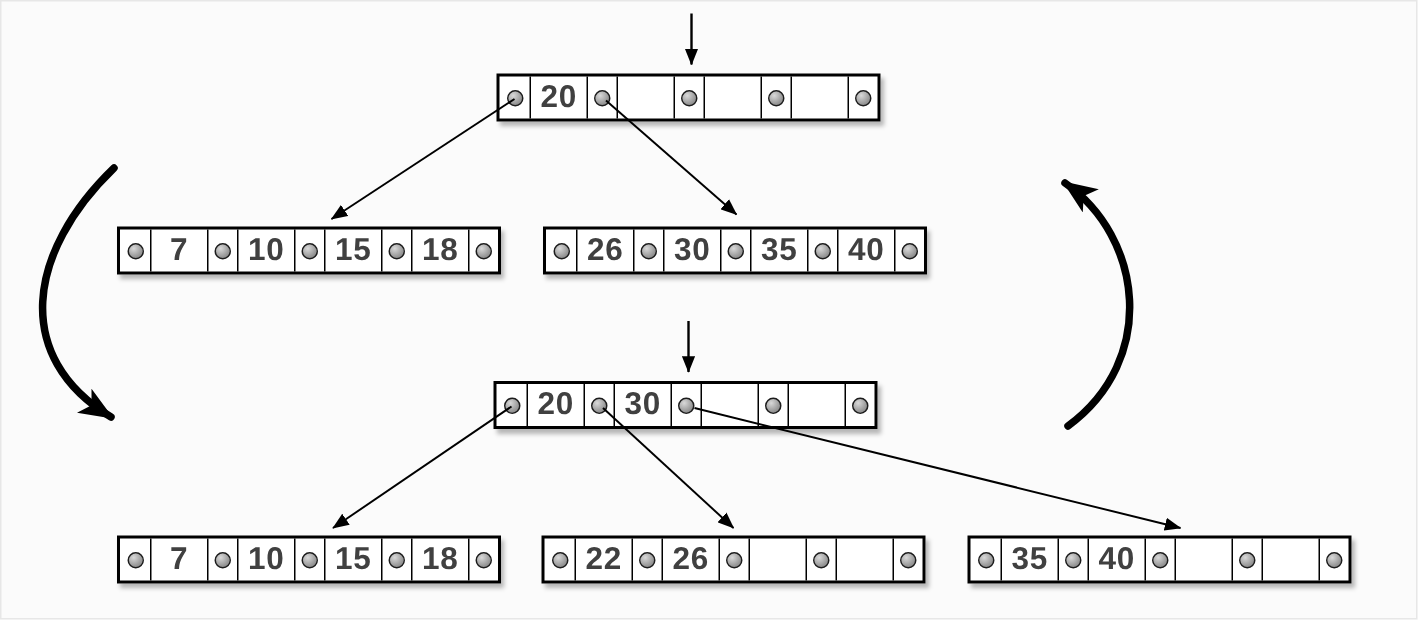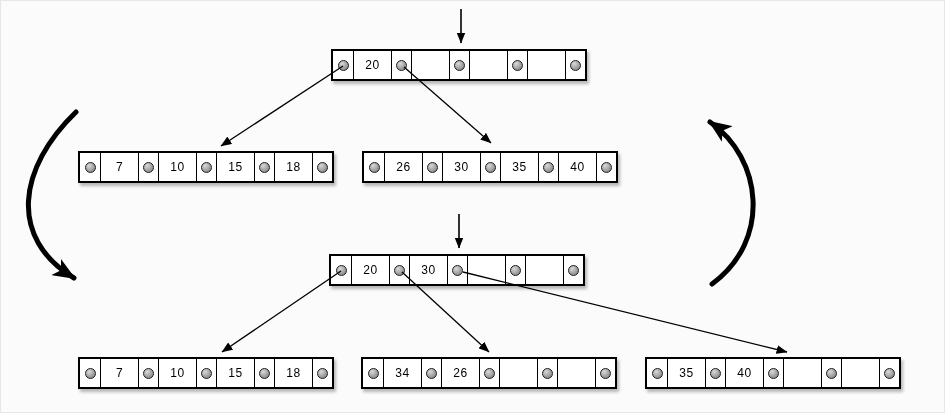--- a/index.html
+++ b/index.html
@@ -25,23 +25,23 @@
     height:100%;
     box-sizing:border-box;
     display:flex;
     align-items:center;
     justify-content:center;
   }
   .cell + .cell{border-left:1.5px solid #000;}
   .cell.ptr{width:20px;}
   .cell.key{
     width:38px;
-    font-size:12px;
-    font-weight:400;
-    color:#000000;
+    font-size:21px;
+    font-weight:700;
+    color:#404040;
     letter-spacing:0.5px;
   }
   .dot{
     width:11px;height:11px;
     border-radius:50%;
     box-sizing:border-box;
     border:1.5px solid #1c1c1c;
     background:radial-gradient(circle at 35% 30%, #d9d9d9 0%, #979797 65%, #808080 100%);
   }
   svg.arrows{
@@ -163,21 +163,21 @@
     <div class="cell key">18</div>
     <div class="cell ptr">
         <span class="dot"></span>
       </div>
   </div>
 
   <div class="node" style="left:361px;top:357px">
     <div class="cell ptr">
         <span class="dot"></span>
       </div>
-    <div class="cell key">34</div>
+    <div class="cell key">22</div>
     <div class="cell ptr">
         <span class="dot"></span>
       </div>
     <div class="cell key">26</div>
     <div class="cell ptr">
         <span class="dot"></span>
       </div>
     <div class="cell key"></div>
     <div class="cell ptr">
         <span class="dot"></span>

